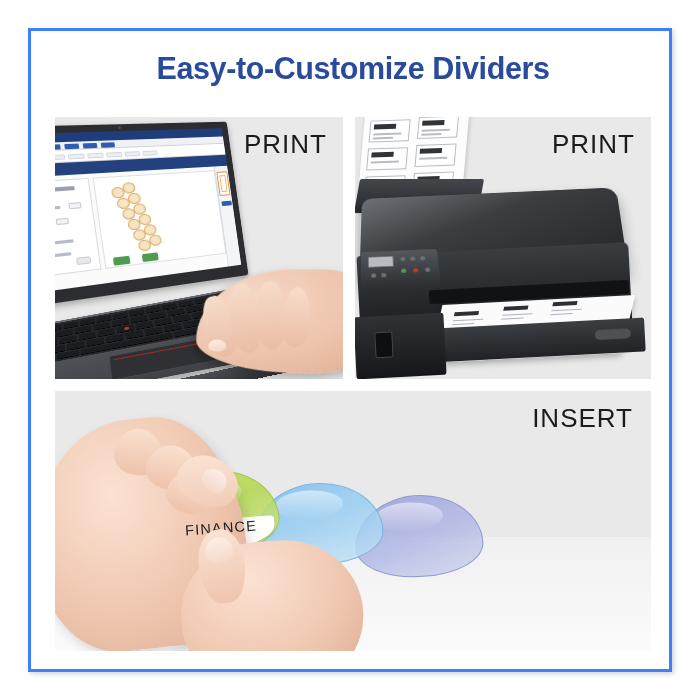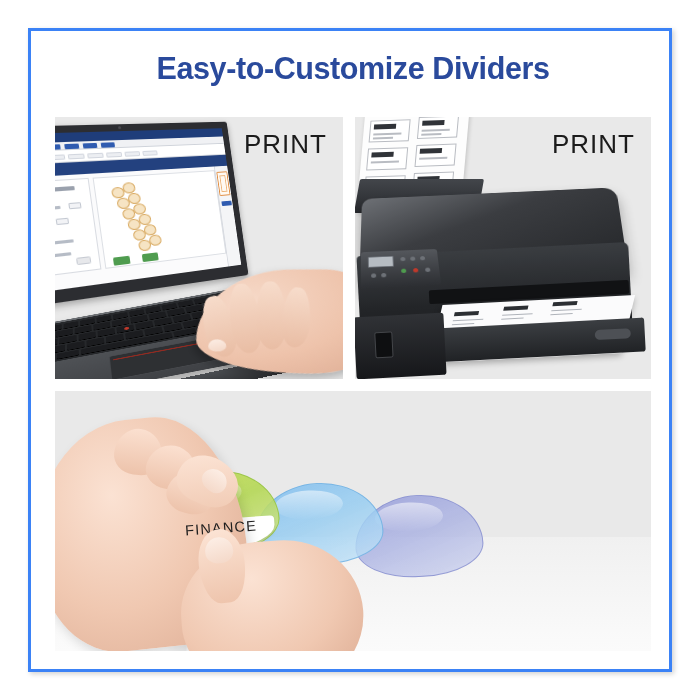--- a/index.html
+++ b/index.html
@@ -648,15 +648,16 @@
       <div class="thumb-left">
         <div class="nail" style="left:24px;top:10px;width:26px;height:22px;transform:rotate(16deg)"></div>
       </div>
 
       <div class="hand-right"></div>
       <div class="index-right">
         <div class="nail" style="left:8px;top:8px;width:28px;height:26px"></div>
       </div>
     </div>
 
+    <div class="panel-label label-insert">INSERT</div>
   </div>
 
 </div>
 
 </body></html>

